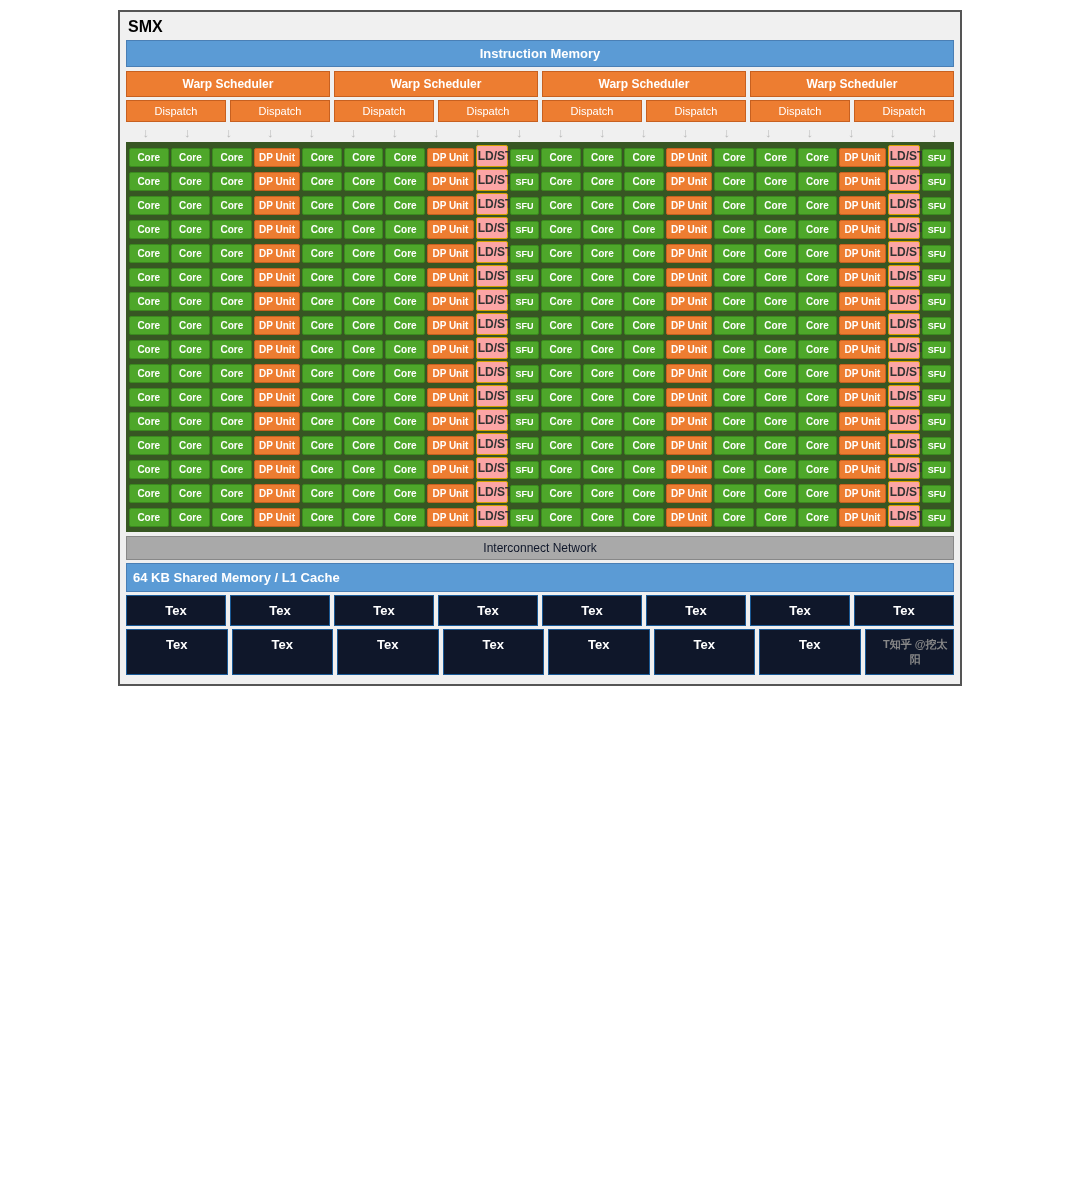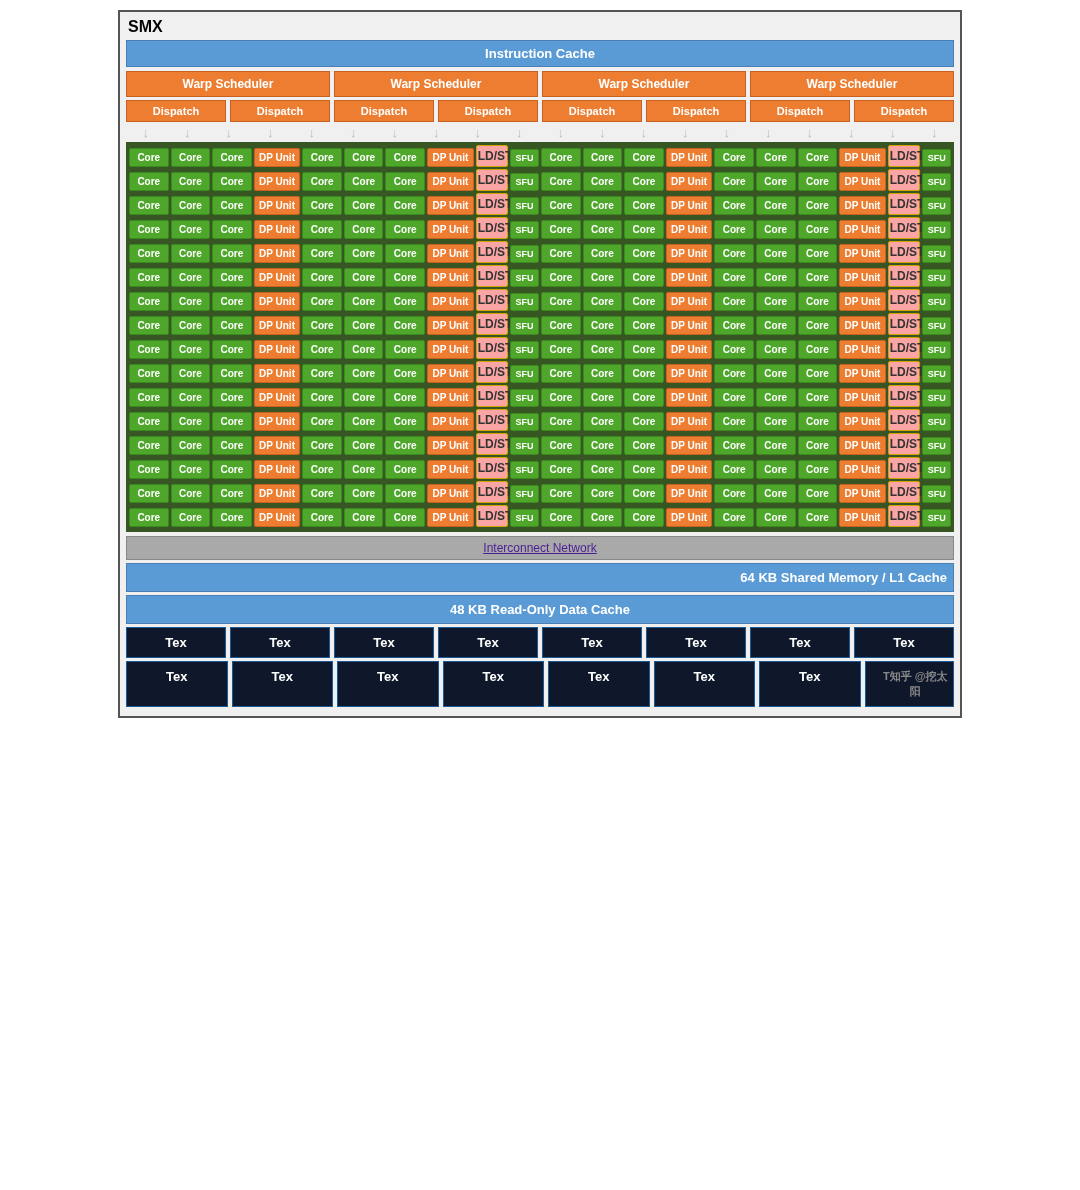--- a/index.html
+++ b/index.html
@@ -51,21 +51,21 @@
     }
     .dispatch-row {
       display: flex;
       gap: 4px;
       margin-bottom: 3px;
     }
     .dispatch-unit {
       background: #ed7d31;
       color: white;
       text-align: center;
-      font-weight: bold;
+      font-weight: normal;
       font-size: 11px;
       padding: 4px 2px;
       flex: 1;
       border: 1px solid #c76020;
     }
     .register-file {
       background: #5b9bd5;
       color: white;
       text-align: center;
       font-weight: bold;
@@ -116,32 +116,31 @@
     }
     .cell-sfu {
       background: #4ea72a;
       border: 1px solid #3a8a1e;
       flex: 0.7;
       min-width: 26px;
       font-size: 9px;
     }
     .interconnect {
       background: #a9a9a9;
-      color: #4c1d95;
+      color: #0f172a;
       text-align: center;
       font-size: 12px;
       padding: 4px;
       margin-bottom: 3px;
       border: 1px solid #888;
-      text-decoration: underline;
     }
     .shared-memory {
       background: #5b9bd5;
       color: white;
-      text-align: right;
+      text-align: left;
       font-weight: bold;
       font-size: 13px;
       padding: 6px;
       margin-bottom: 3px;
       border: 1px solid #4a7fb5;
     }
     .readonly-cache {
       background: #5b9bd5;
       color: white;
       text-align: center;
@@ -182,21 +181,21 @@
       color: #bbb;
       font-size: 13px;
     }
   </style>
 </head>
 <body>
 
 <div class="smx-container">
   <div class="smx-title">SMX</div>
 
-  <div class="instruction-cache">Instruction Cache</div>
+  <div class="instruction-cache">Instruction Memory</div>
 
   <div class="warp-row">
     <div class="warp-scheduler">Warp Scheduler</div>
     <div class="warp-scheduler">Warp Scheduler</div>
     <div class="warp-scheduler">Warp Scheduler</div>
     <div class="warp-scheduler">Warp Scheduler</div>
   </div>
 
   <div class="dispatch-row">
     <div class="dispatch-unit">Dispatch</div>
@@ -599,21 +598,20 @@
       <div class="cell cell-core">Core</div>
       <div class="cell cell-core">Core</div>
       <div class="cell cell-dp">DP Unit</div>
       <div class="cell cell-ldst">LD/ST</div>
       <div class="cell cell-sfu">SFU</div>
     </div>
   </div>
 
   <div class="interconnect">Interconnect Network</div>
   <div class="shared-memory">64 KB Shared Memory / L1 Cache</div>
-  <div class="readonly-cache">48 KB Read-Only Data Cache</div>
 
   <div class="tex-row">
     <div class="tex-unit">Tex</div>
     <div class="tex-unit">Tex</div>
     <div class="tex-unit">Tex</div>
     <div class="tex-unit">Tex</div>
     <div class="tex-unit">Tex</div>
     <div class="tex-unit">Tex</div>
     <div class="tex-unit">Tex</div>
     <div class="tex-unit">Tex</div>

